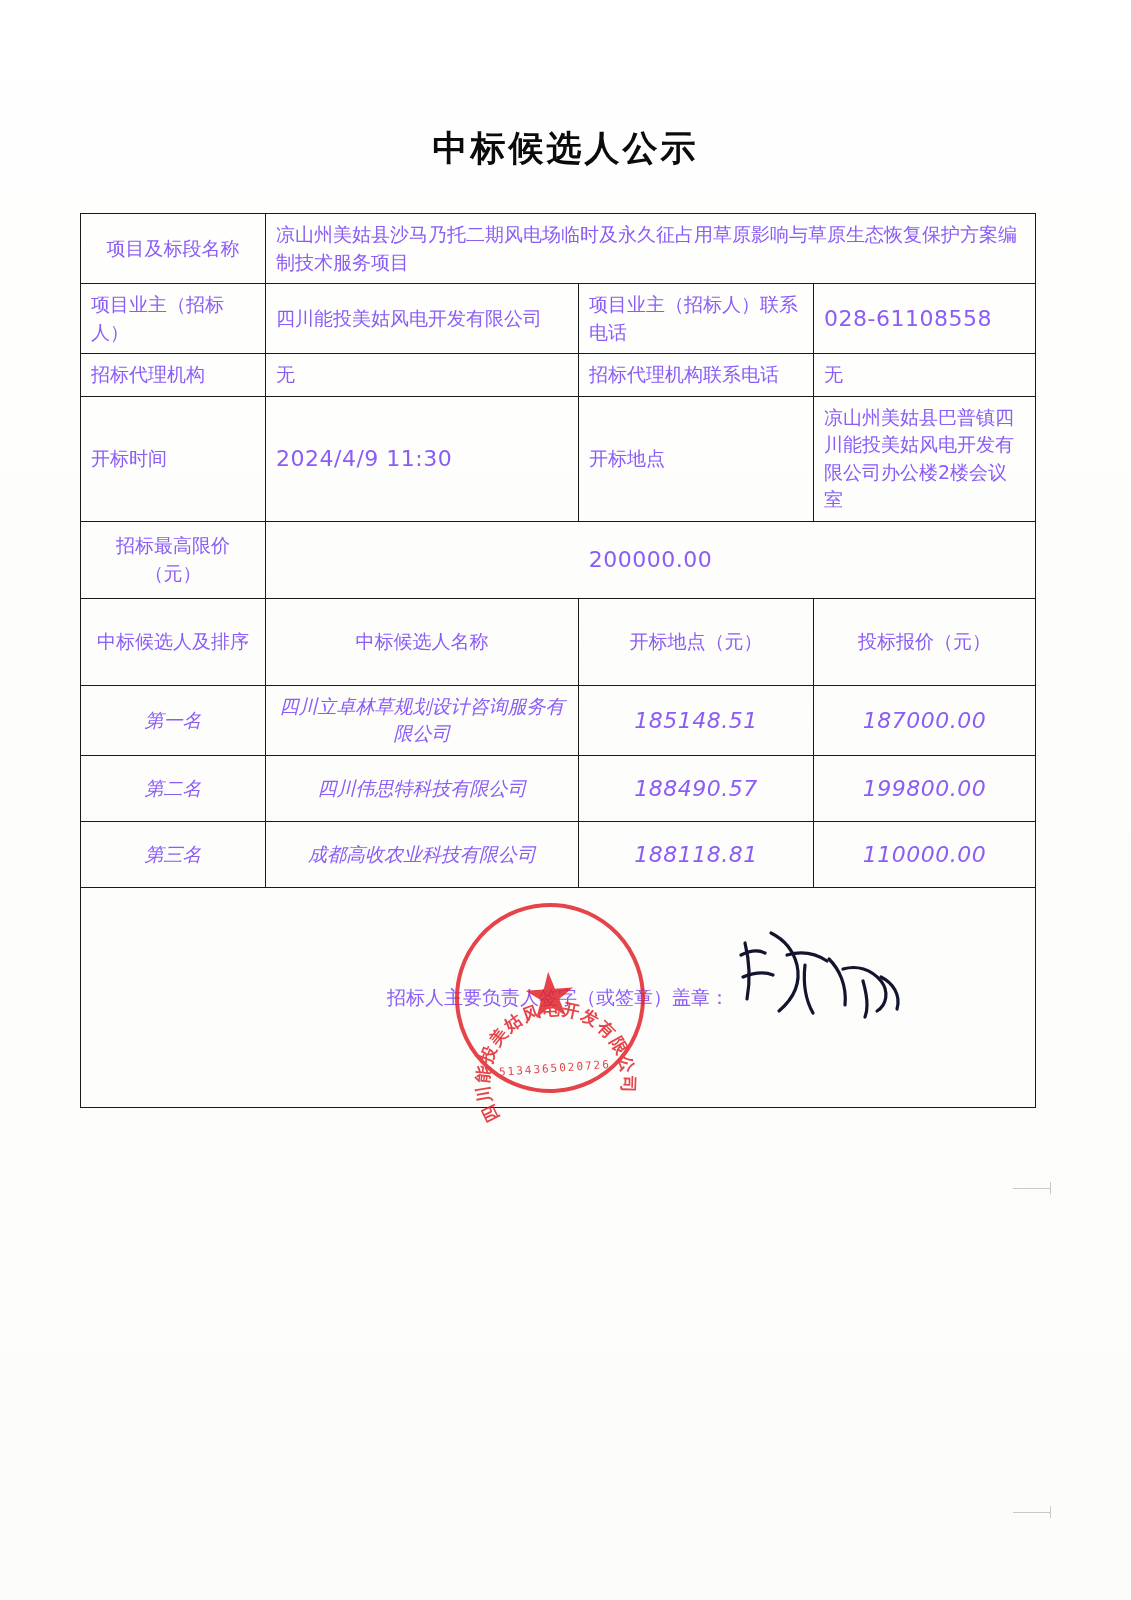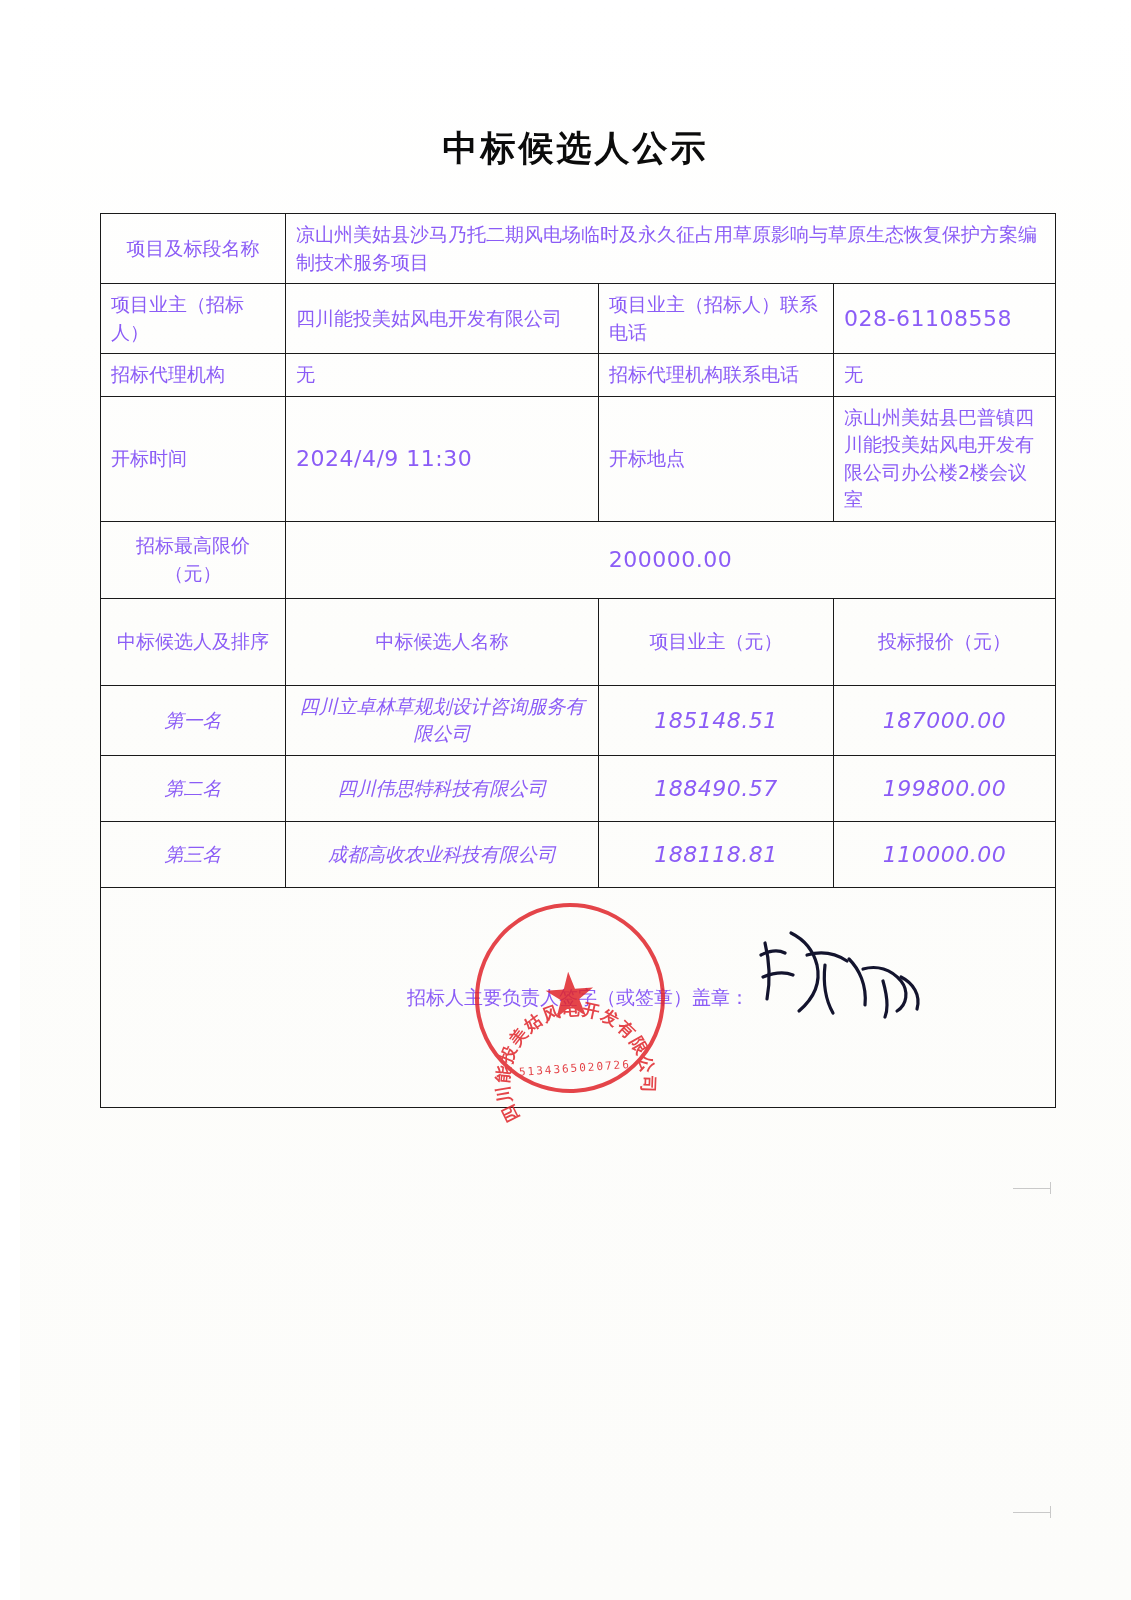--- a/index.html
+++ b/index.html
@@ -12,21 +12,20 @@
     height: 1600px;
     position: relative;
     font-family: "DejaVu Sans", "Liberation Sans", sans-serif;
     color: #0a0a0a;
     overflow: hidden;
   }
   .page {
     position: absolute;
     inset: 0;
     background: #ffffff;
-    margin-left: 20px;
   }
   
   .paper-tint {
     position: absolute;
     inset: 0;
     background: linear-gradient(180deg, #ffffff 0%, #fdfdfb 40%, #fcfcfa 100%);
   }
   .doc-title {
     position: absolute;
     top: 125px;
@@ -202,21 +201,21 @@
         <td class="c-left">开标地点</td>
         <td class="c-left">凉山州美姑县巴普镇四川能投美姑风电开发有限公司办公楼2楼会议室</td>
       </tr>
       <tr>
         <td class="c-center" style="height:62px">招标最高限价（元）</td>
         <td class="c-center num" colspan="3">200000.00</td>
       </tr>
       <tr>
         <td class="c-center" style="height:72px">中标候选人及排序</td>
         <td class="c-center">中标候选人名称</td>
-        <td class="c-center">项目业主（元）</td>
+        <td class="c-center">开标地点（元）</td>
         <td class="c-center">投标报价（元）</td>
       </tr>
       <tr class="row-name">
         <td class="c-center">第一名</td>
         <td class="c-center">四川立卓林草规划设计咨询服务有限公司</td>
         <td class="c-center num">185148.51</td>
         <td class="c-center num">187000.00</td>
       </tr>
       <tr class="row-name">
         <td class="c-center">第二名</td>

